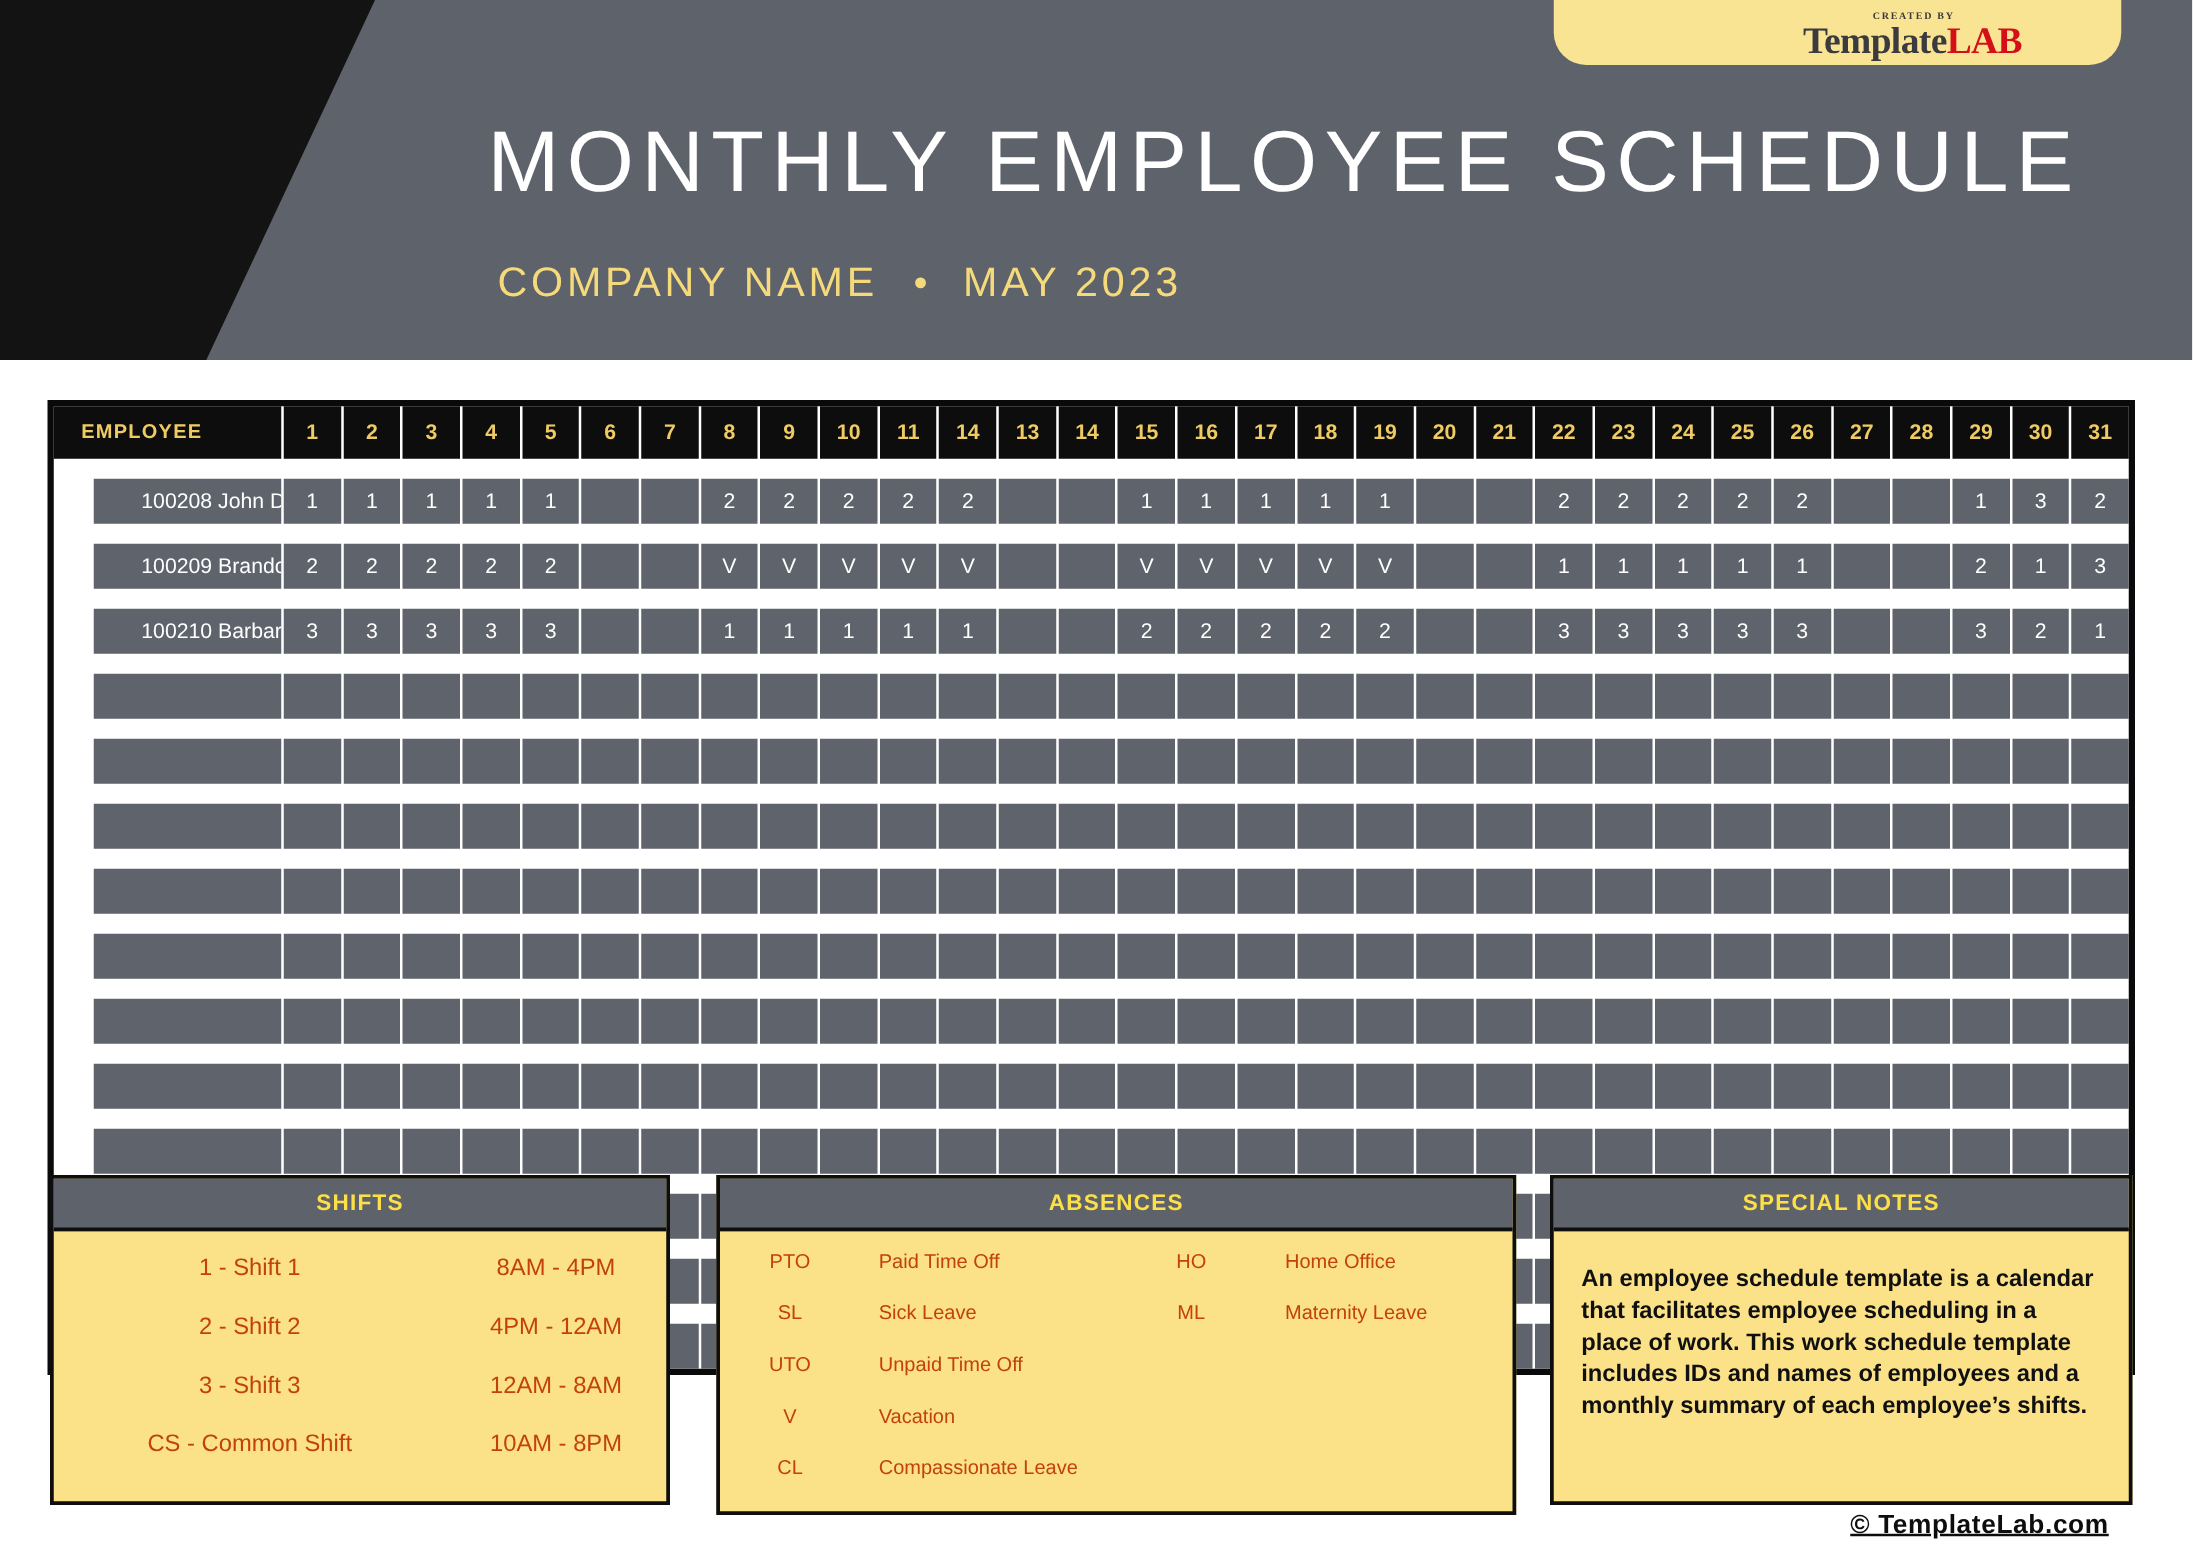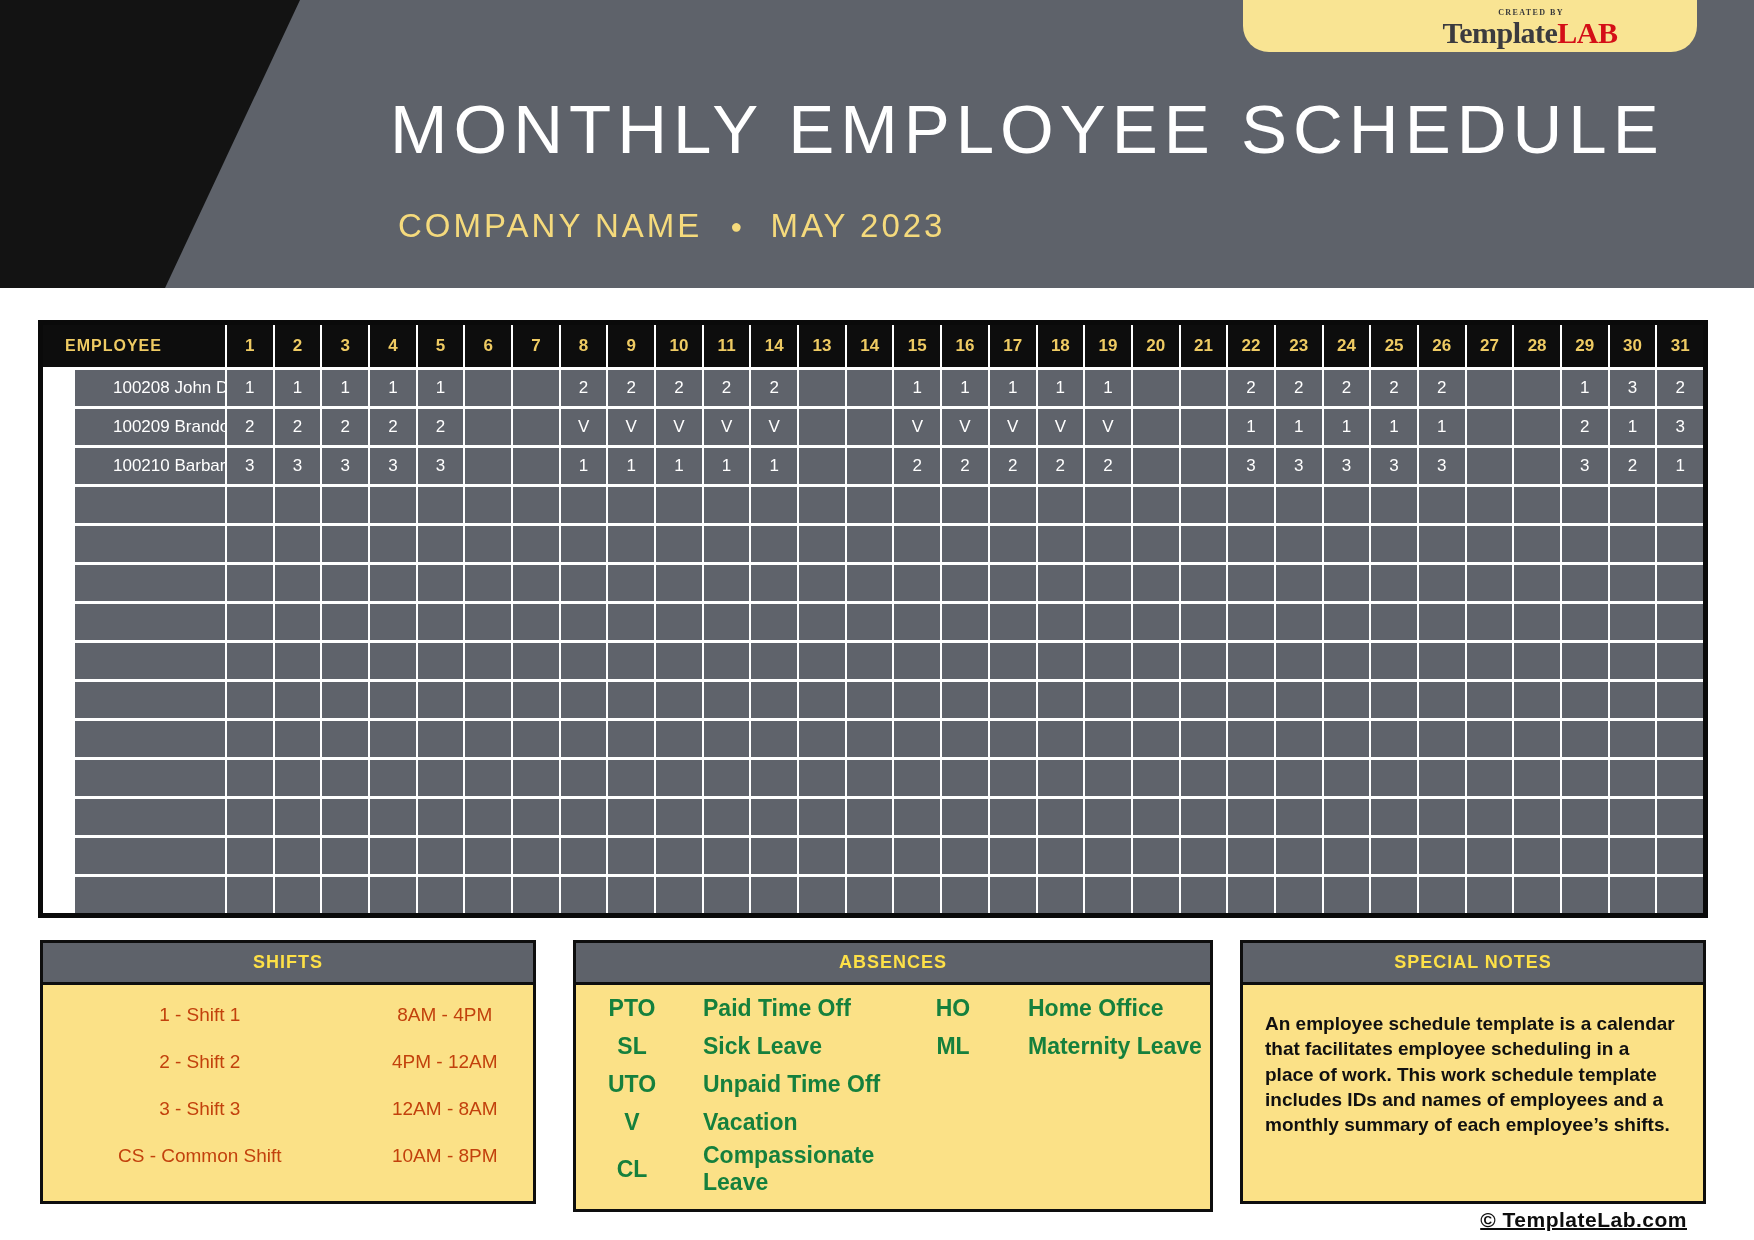--- a/index.html
+++ b/index.html
@@ -54,21 +54,21 @@
   }
   .subtitle .dot { font-size: 20px; margin: 0 28px; letter-spacing: 0; }
 
   
   .schedule-table {
     position: absolute; left: 38px; top: 320px;
     width: 1670px;
     display: grid;
     grid-template-columns: 182px repeat(31, 1fr);
     grid-template-rows: 42px repeat(14, 36px);
-    gap: 3px 2px;
+    gap: 16px 2px;
     background: #ffffff;
     border: 5px solid #0a0a0a;
   }
   .hcell {
     background: #0d0d0d; color: #EFCB63;
     font-weight: bold; font-size: 17px;
     display: flex; align-items: center; justify-content: center;
   }
   .emp-h { justify-content: flex-start; padding-left: 22px; font-size: 16px; letter-spacing: 1px; }
   .cell {
@@ -91,21 +91,21 @@
     border-bottom: 3px solid #0e0e0e;
   }
   .shifts-box { left: 40px; top: 940px; width: 496px; height: 264px; }
   .shifts-body { display: flex; flex-direction: column; height: 213px; padding: 6px 0 18px 0; }
   .shift-row { flex: 1; display: grid; grid-template-columns: 64% 36%; align-items: center; }
   .shift-row div { text-align: center; font-size: 19px; color: #c2410c; }
 
   .absences-box { left: 573px; top: 940px; width: 640px; height: 272px; }
   .absences-body { display: flex; flex-direction: column; height: 221px; padding: 4px 0 10px 0; }
   .abs-row { flex: 1; display: grid; grid-template-columns: 112px 215px 100px 1fr; align-items: center; }
-  .abs-row div { font-size: 23px; color: #15803d; font-weight: bold; }
+  .abs-row div { font-size: 16px; color: #c2410c; }
   .abs-code { text-align: center; }
   .abs-desc { text-align: left; padding-left: 15px; }
   .abs-desc2 { text-align: left; padding-left: 25px; }
 
   .notes-box { left: 1240px; top: 940px; width: 466px; height: 264px; }
   .notes-body { padding: 26px 20px 0 22px; }
   .notes-body p { font-size: 19px; line-height: 1.33; color: #101010; font-weight: bold; }
 
   .footer-link {
     position: absolute; top: 1208px; right: 67px;

